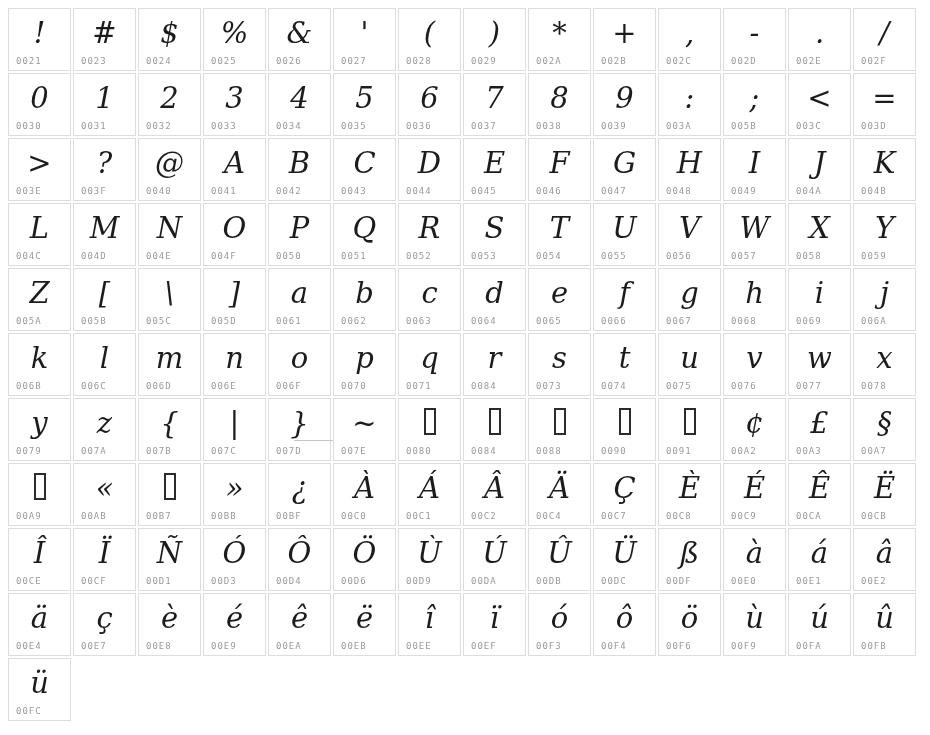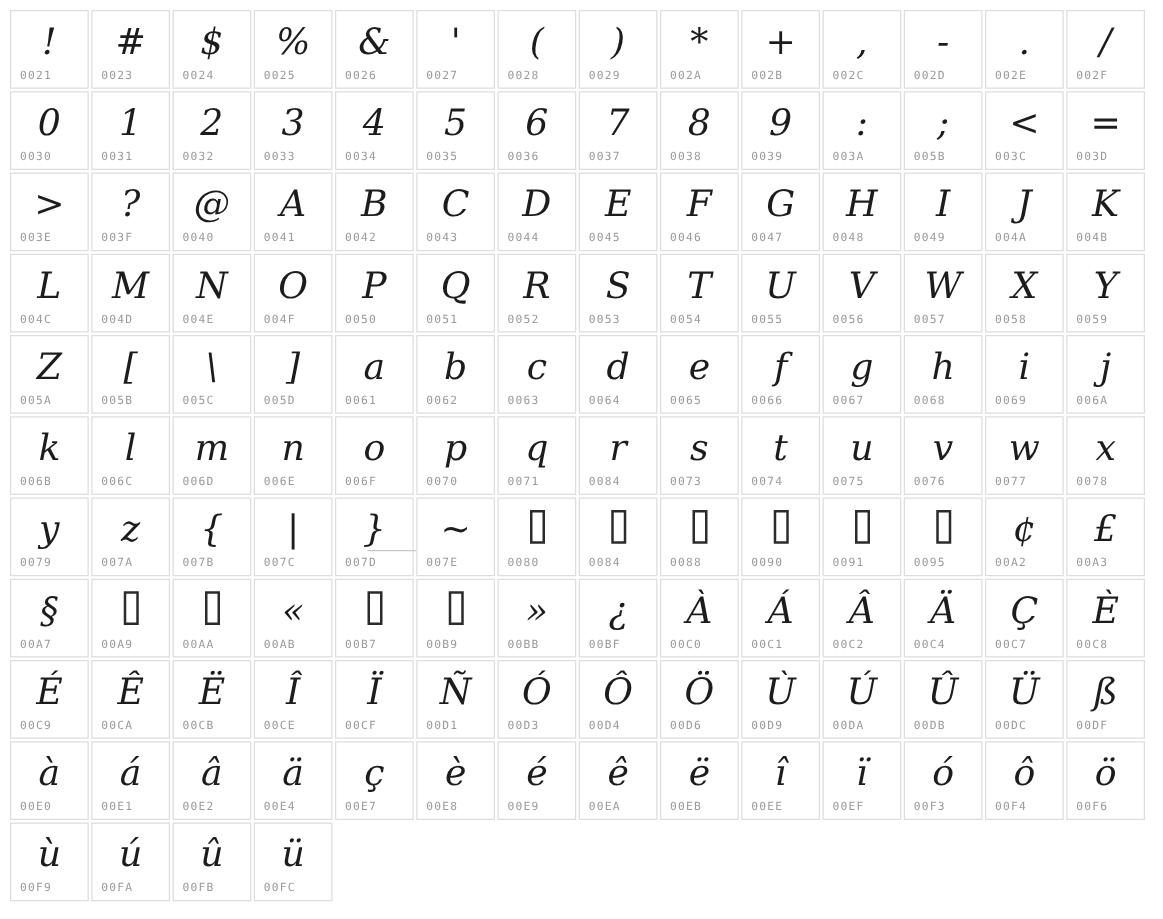--- a/index.html
+++ b/index.html
@@ -449,54 +449,42 @@
     </div>
     <div class="cell">
       <span class="glyph"><span class="tofu"></span></span>
       <span class="code">0090</span>
     </div>
     <div class="cell">
       <span class="glyph"><span class="tofu"></span></span>
       <span class="code">0091</span>
     </div>
     <div class="cell">
-      <span class="glyph"><span class="tofu"></span></span>
-      <span class="code">0095</span>
-    </div>
-    <div class="cell">
       <span class="glyph">¢</span>
       <span class="code">00A2</span>
     </div>
     <div class="cell">
       <span class="glyph">£</span>
       <span class="code">00A3</span>
     </div>
     <div class="cell">
       <span class="glyph">§</span>
       <span class="code">00A7</span>
     </div>
     <div class="cell">
       <span class="glyph"><span class="tofu"></span></span>
       <span class="code">00A9</span>
     </div>
     <div class="cell">
-      <span class="glyph"><span class="tofu"></span></span>
-      <span class="code">00AA</span>
-    </div>
-    <div class="cell">
       <span class="glyph">«</span>
       <span class="code">00AB</span>
     </div>
     <div class="cell">
       <span class="glyph"><span class="tofu"></span></span>
       <span class="code">00B7</span>
-    </div>
-    <div class="cell">
-      <span class="glyph"><span class="tofu"></span></span>
-      <span class="code">00B9</span>
     </div>
     <div class="cell">
       <span class="glyph">»</span>
       <span class="code">00BB</span>
     </div>
     <div class="cell">
       <span class="glyph">¿</span>
       <span class="code">00BF</span>
     </div>
     <div class="cell">

